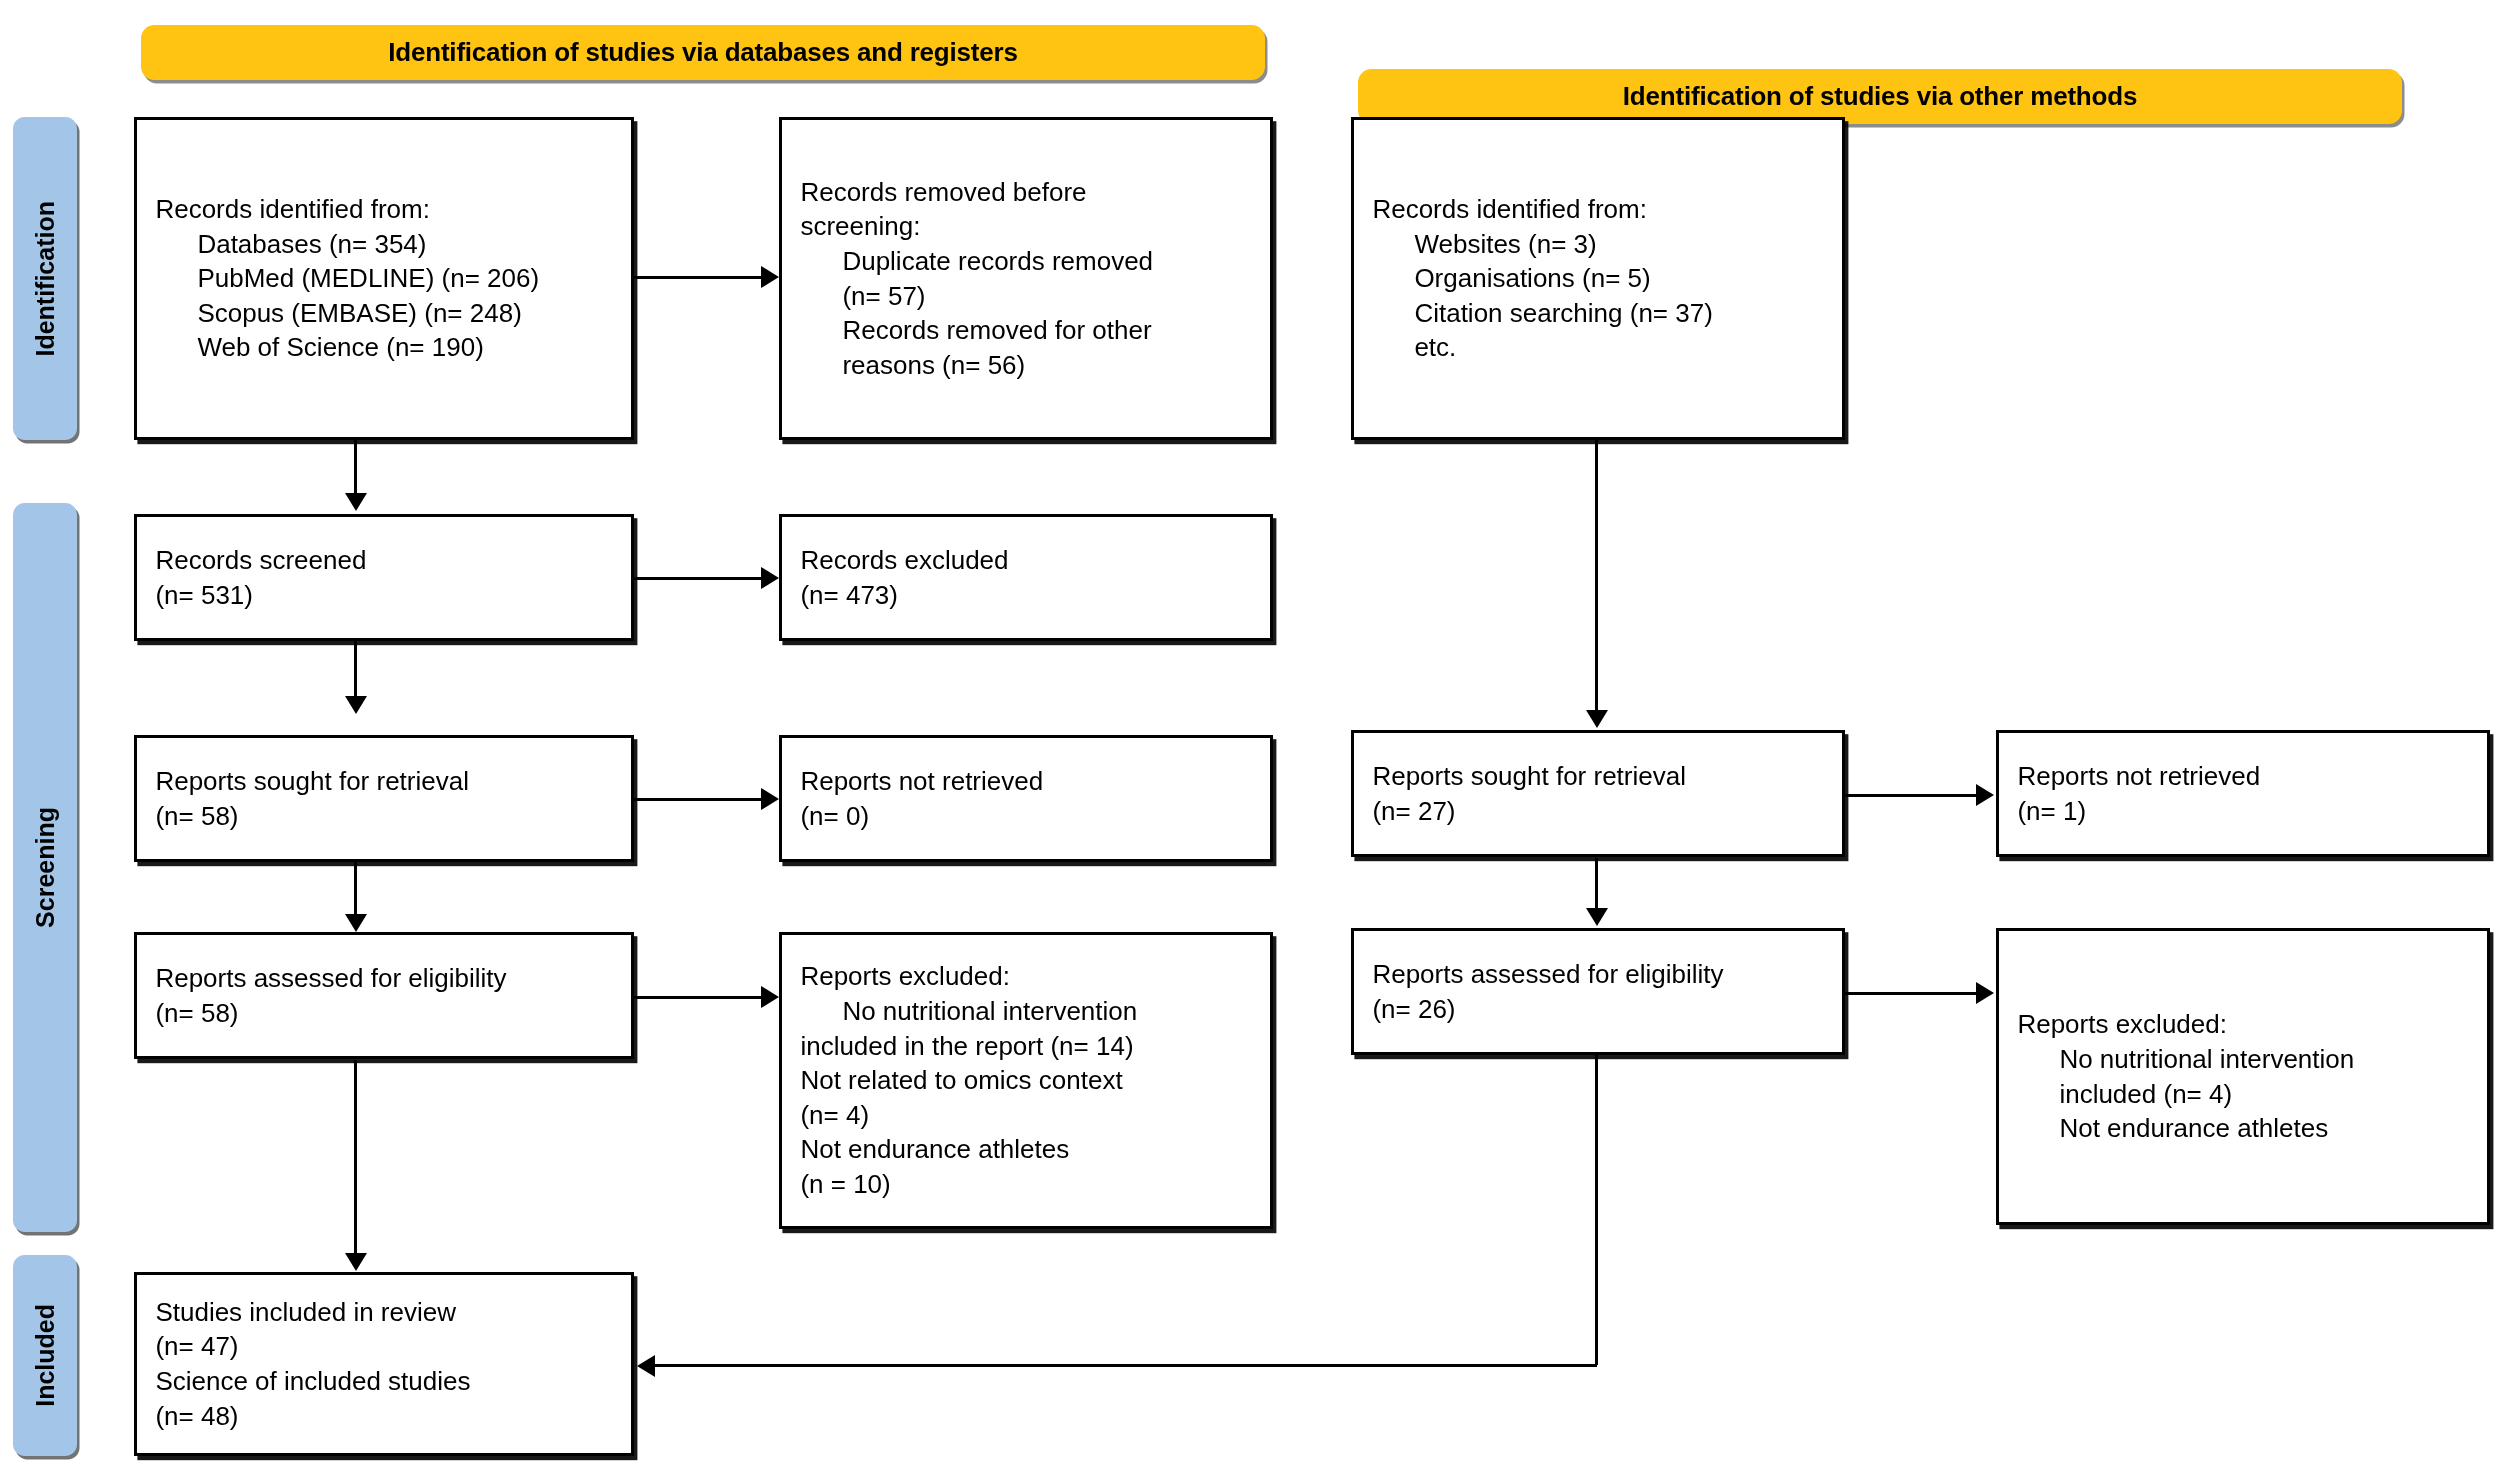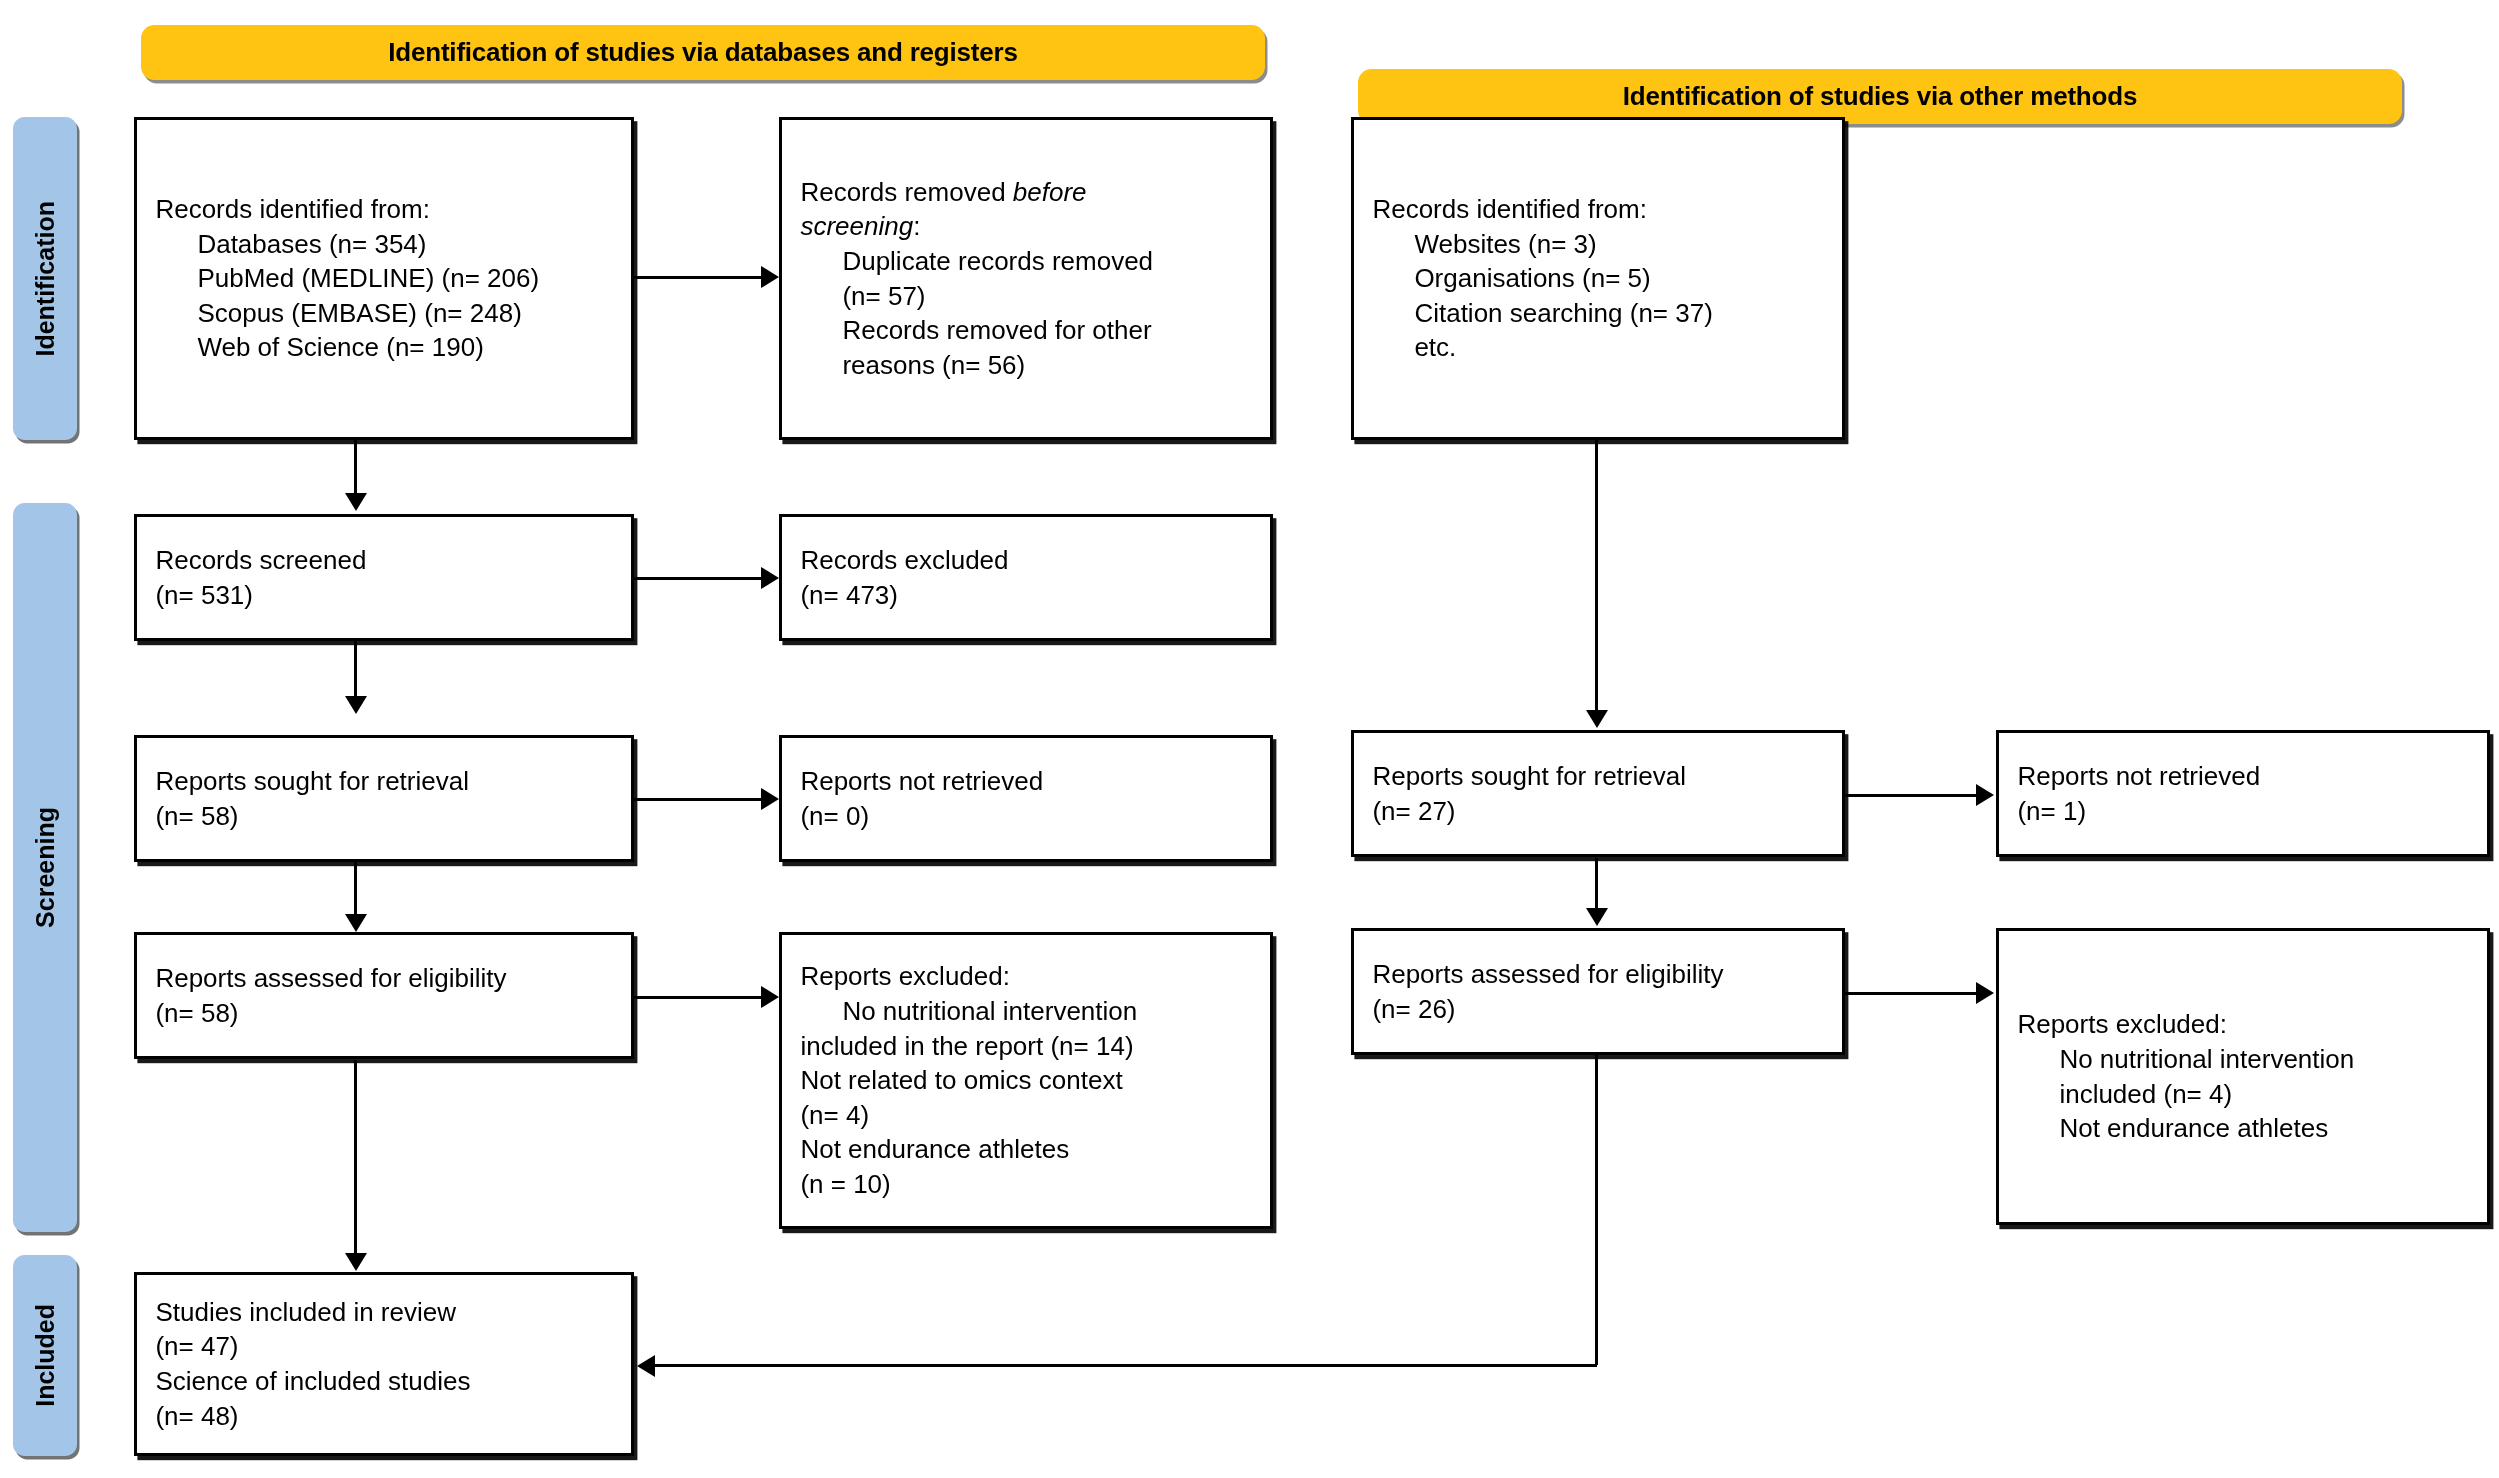--- a/index.html
+++ b/index.html
@@ -71,21 +71,21 @@
   .box .box-text {
     padding: 0 18.4px;
     font-size: 26px;
     line-height: 1.33;
     color: #000000;
     width: 100%;
     box-sizing: border-box;
   }
   .box .box-text .ln { display: block; white-space: pre; }
   .box .box-text .ind { display: block; white-space: pre; padding-left: 42px; }
-  .ital { font-style: italic; }
+  .ital { }
 
   
   .hline, .vline {
     position: absolute;
     background: #000000;
   }
   .hline { height: 2.5px; }
   .vline { width: 2.5px; }
 
   .arrow-right {

